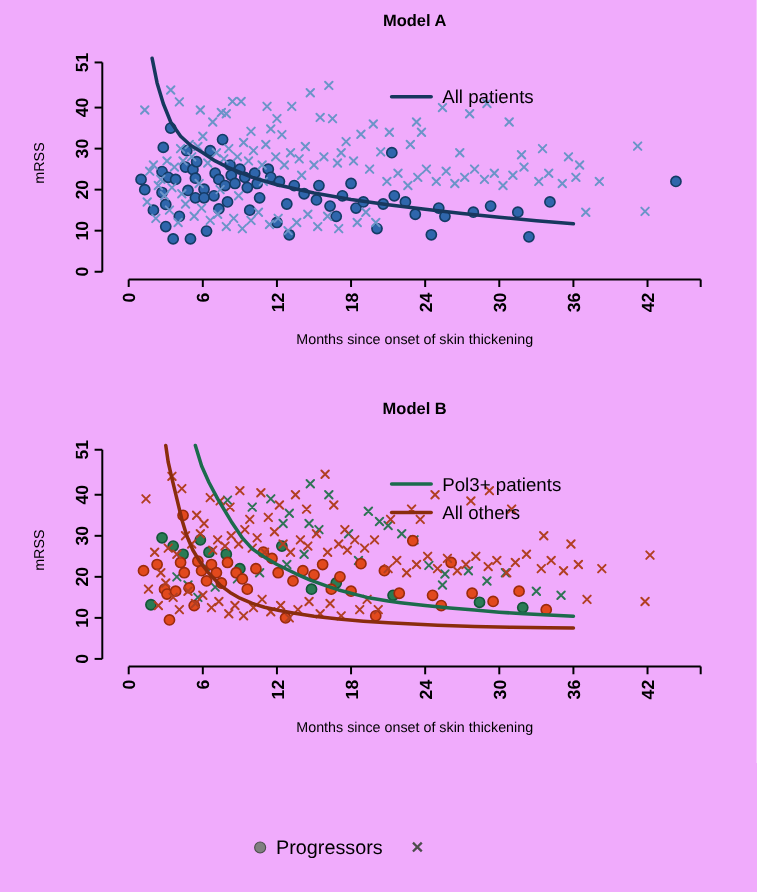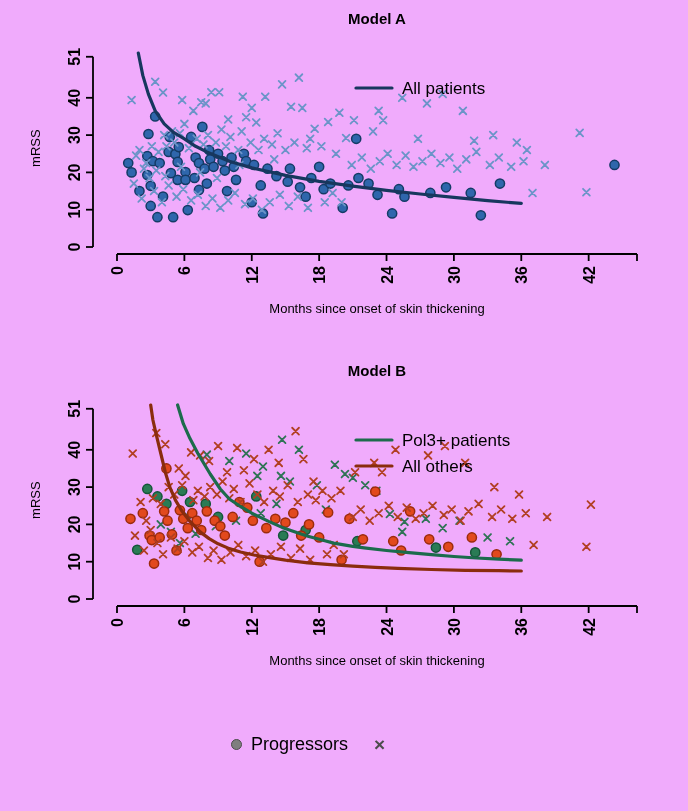--- a/index.html
+++ b/index.html
@@ -1,21 +1,21 @@
 <!DOCTYPE html>
 <html><head>
 <meta charset="utf-8">
 <style>
   html,body{margin:0;padding:0;background:#ffffff;}
   #figure{position:relative;width:688px;height:811px;background:#f0abfc;overflow:hidden;
           font-family:"Liberation Sans",sans-serif;}
   .panel{position:absolute;left:0;width:688px;height:348px;}
   #panelA{top:0;}
   #panelB{top:352px;}
-  #marker-legend{position:absolute;left:0;top:734px;width:616px;display:flex;
+  #marker-legend{position:absolute;left:0;top:760px;width:616px;display:flex;
                  justify-content:center;align-items:center;gap:26px;}
   .mleg-item{display:flex;align-items:center;gap:9px;font-size:18px;color:#000;}
   .mleg-circle{width:9px;height:9px;border-radius:50%;background:#7f7f7f;border:1.5px solid #4c4c4c;}
   .mleg-x{color:#4c4c4c;font-size:19px;line-height:10px;font-weight:bold;}
   svg text{font-family:"Liberation Sans",sans-serif;}
 </style>
 </head>
 <body>
 
 <div id="figure">

